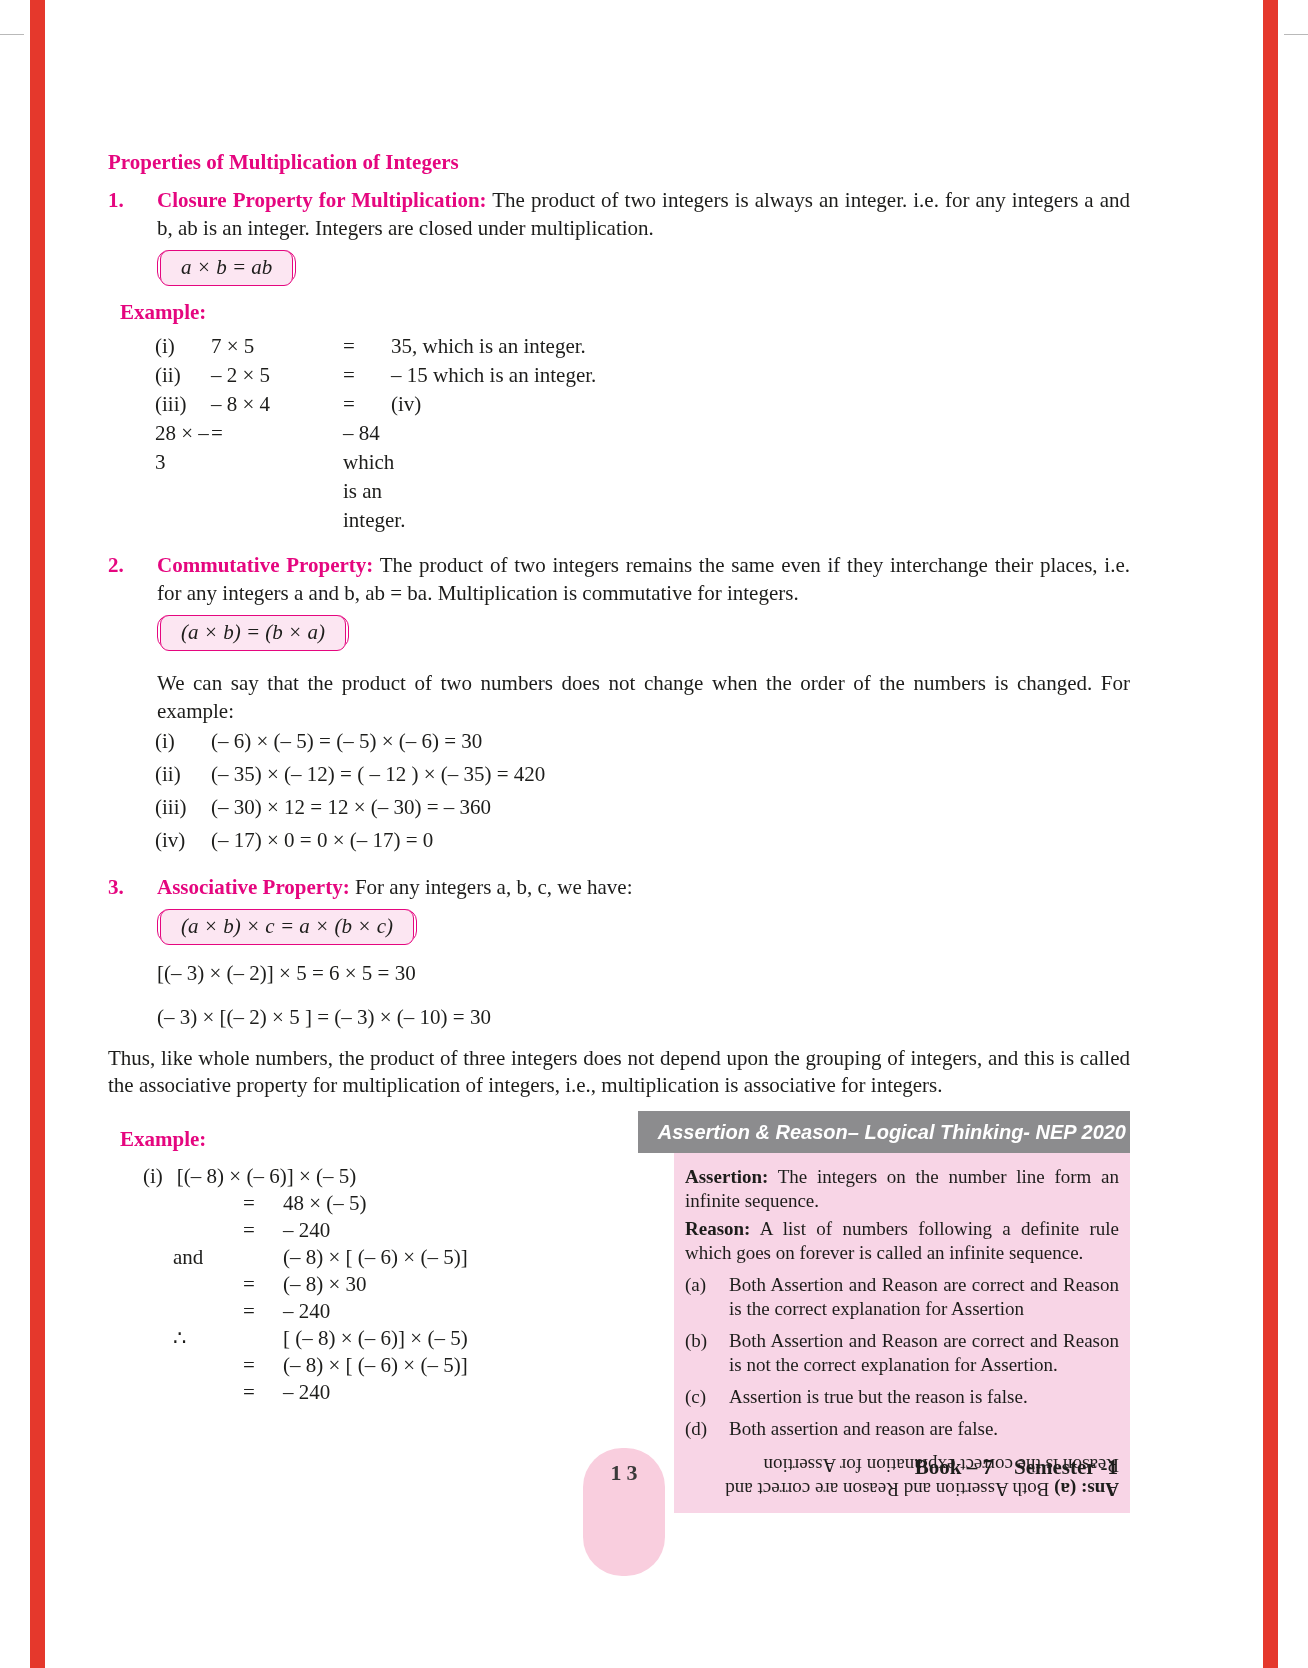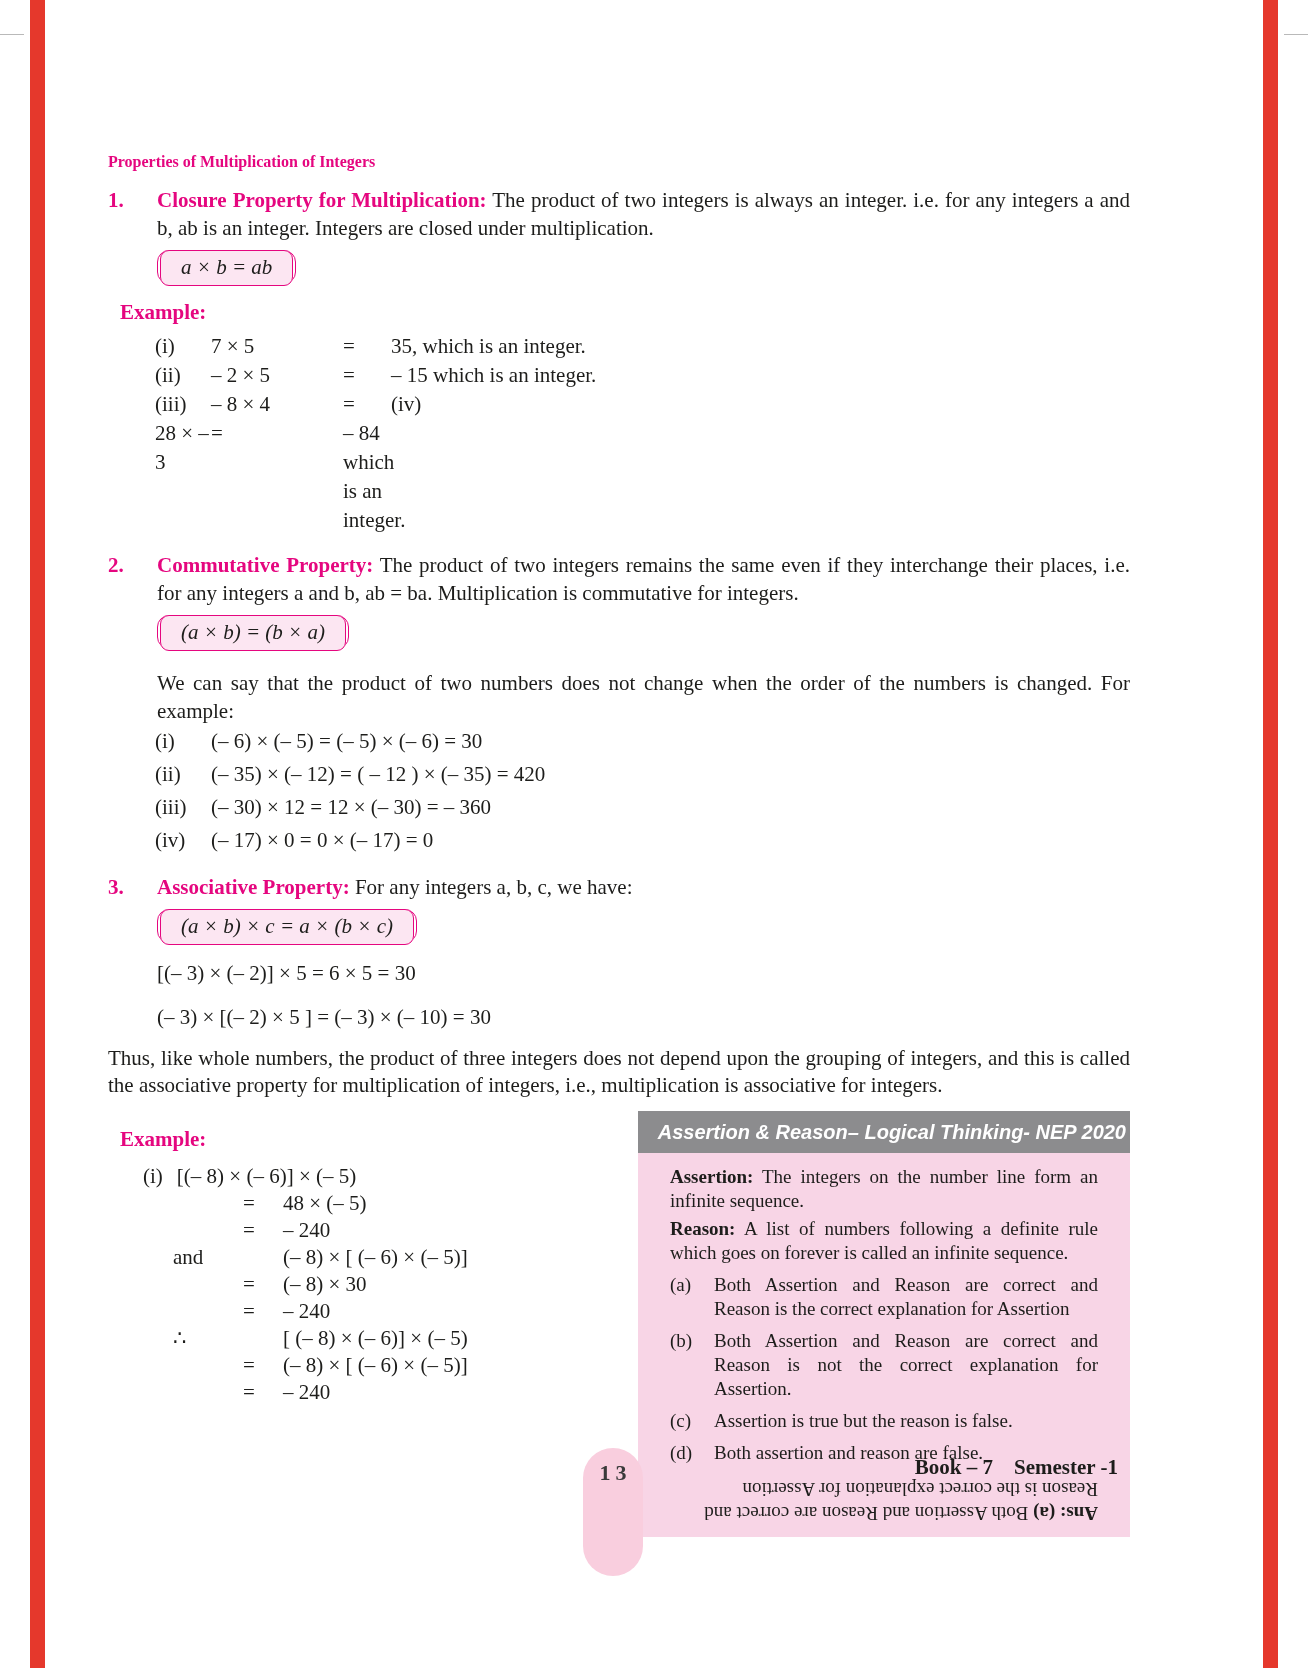--- a/index.html
+++ b/index.html
@@ -16,21 +16,21 @@
   .page{position:absolute;inset:0;background:#fff;}
   .red-bar{position:absolute;top:0;bottom:0;width:15px;background:var(--red);}
   .red-bar.left{left:30px;}
   .red-bar.right{right:30px;}
   .crop{position:absolute;background:#b9b9b9;}
   .crop.h{height:1px;width:24px;top:34px;}
   .crop.h.l{left:0;}
   .crop.h.r{right:0;}
 
   .content{position:absolute;left:108px;top:148px;width:1022px;font-size:21px;line-height:28px;}
-  h2.main-heading{font-size:16px;line-height:28px;color:var(--pink);font-weight:bold;margin:0 0 10px;}
+  h2.main-heading{font-size:21px;line-height:28px;color:var(--pink);font-weight:bold;margin:0 0 10px;}
 
   .sect{display:flex;margin-top:6px;}
   .sect .num{flex:0 0 49px;font-weight:bold;color:var(--pink);}
   .sect .body{flex:1;text-align:justify;}
   .sect .body b{color:var(--pink);}
 
   .fbox-row{margin:8px 0 0;}
   .fbox{display:inline-block;border:1.5px solid var(--pink);border-radius:12px;padding:2px;margin-left:49px;background:#fff;text-align:center;}
   .fbox-in{border:1.5px solid var(--pink);border-radius:9px;background:var(--pink-light);padding:4px 20px 6px;font-style:italic;}
 
@@ -50,30 +50,30 @@
 
   .bottom-flex{display:flex;margin-top:12px;gap:18px;align-items:flex-start;}
   .left-col{flex:1;min-width:0;}
   .wg{display:grid;grid-template-columns:100px 40px 1fr;margin-left:35px;line-height:27px;margin-top:10px;}
   .wg .span3{grid-column:1 / 4;}
   .wg .span3 .gap{display:inline-block;width:14px;}
   .wg .lab.pad{padding-left:30px;}
 
   .assert{flex:0 0 492px;width:492px;}
   .assert-hd{background:var(--gray-hd);color:#fff;font-family:"Liberation Sans","DejaVu Sans",sans-serif;font-weight:bold;font-style:italic;font-size:20px;text-align:right;padding:7px 4px;white-space:nowrap;overflow:hidden;}
-  .assert-bd{background:var(--assert-bg);padding:12px 32px 12px;font-size:19px;line-height:24px;}
+  .assert-bd{background:var(--assert-bg);padding:12px 11px 12px;font-size:19px;line-height:24px;margin-left:36px;}
   .assert-bd p{text-align:justify;margin-bottom:4px;}
   .assert-bd p b{color:var(--ink);}
   .opt{display:flex;margin-top:8px;}
   .opt .on{flex:0 0 44px;}
   .opt .ot{flex:1;text-align:justify;}
   .answer{transform:rotate(180deg);margin-top:12px;line-height:24px;}
 
   .footer{position:absolute;top:1455px;right:190px;font-size:21px;white-space:pre;font-weight:bold;}
-  .pill{position:absolute;left:583px;top:1448px;width:60px;height:128px;background:#f9cede;border-radius:39px;text-align:center;}
+  .pill{position:absolute;left:583px;top:1448px;width:82px;height:128px;background:#f9cede;border-radius:39px;text-align:center;}
   .pill .pnum{display:inline-block;margin-top:12px;font-weight:bold;font-size:22px;letter-spacing:5px;color:#3a3a3a;padding-left:5px;}
 </style>
 </head>
 <body>
 
 <div class="page">
 
   <div class="crop h l"></div>
   <div class="crop h r"></div>
   <div class="red-bar left"></div>

